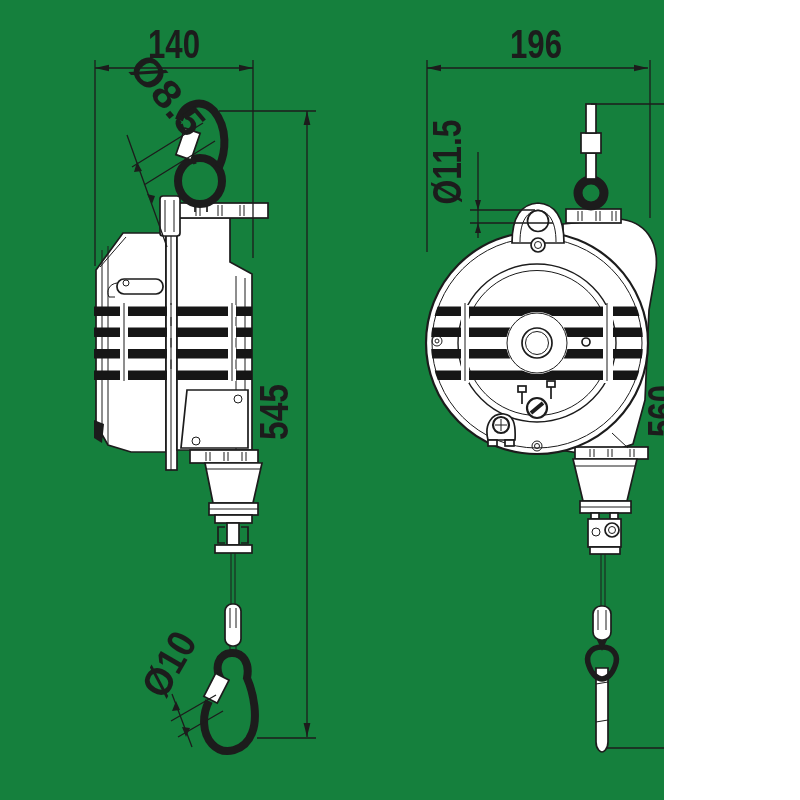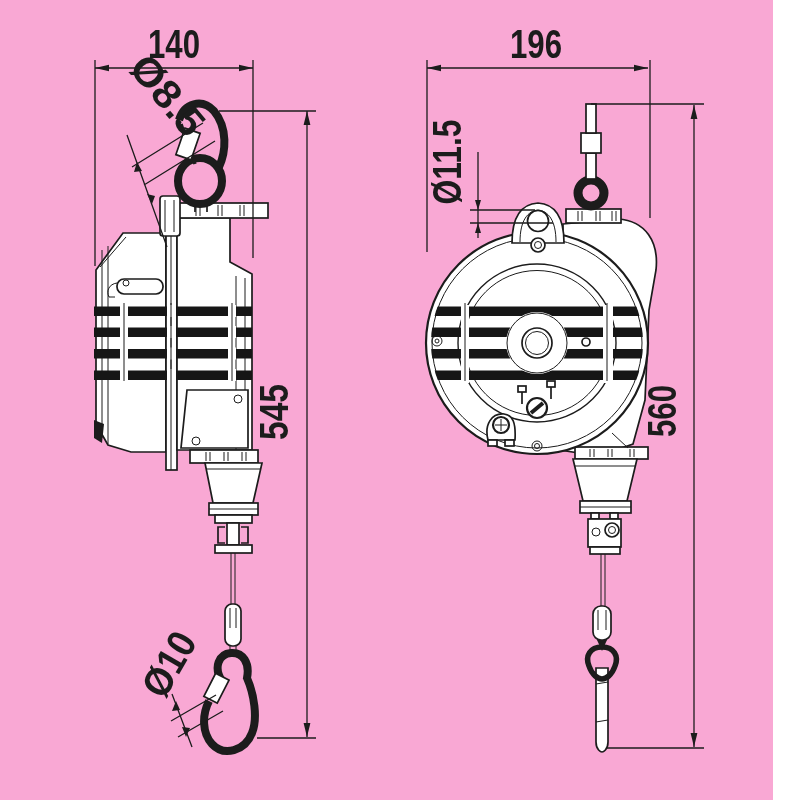--- a/index.html
+++ b/index.html
@@ -1,16 +1,16 @@
 <!DOCTYPE html>
 <html><head>
 <meta charset="utf-8">
 <style>
   html,body{margin:0;padding:0;background:#ffffff;}
-  .canvas{position:relative;width:773px;height:800px;background:#f9a8d4;overflow:hidden;}
+  .canvas{position:relative;width:664px;height:800px;background:#15803d;overflow:hidden;}
   svg{display:block;}
   
   .s {fill:#ffffff;stroke:#1c1c1c;stroke-width:1.7;}
   .s2{fill:#ffffff;stroke:#1c1c1c;stroke-width:2.2;}
   .n {fill:none;stroke:#1c1c1c;stroke-width:1.7;}
   .m {fill:none;stroke:#1c1c1c;stroke-width:1.4;}
   .t {fill:none;stroke:#1c1c1c;stroke-width:1;}
   .f {fill:#1c1c1c;stroke:none;}
   .band{fill:#161616;stroke:none;}
   .gap{fill:#ffffff;stroke:none;}

